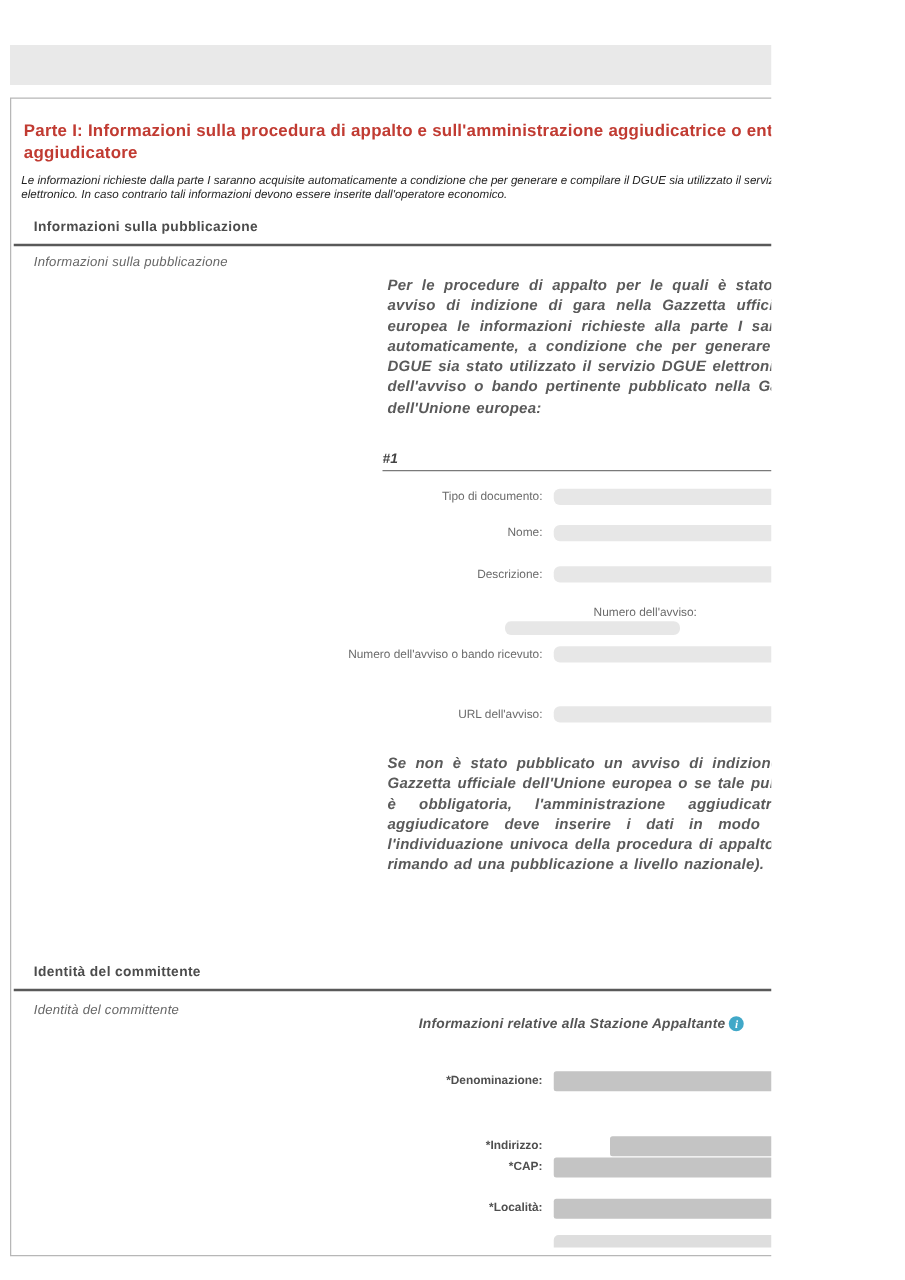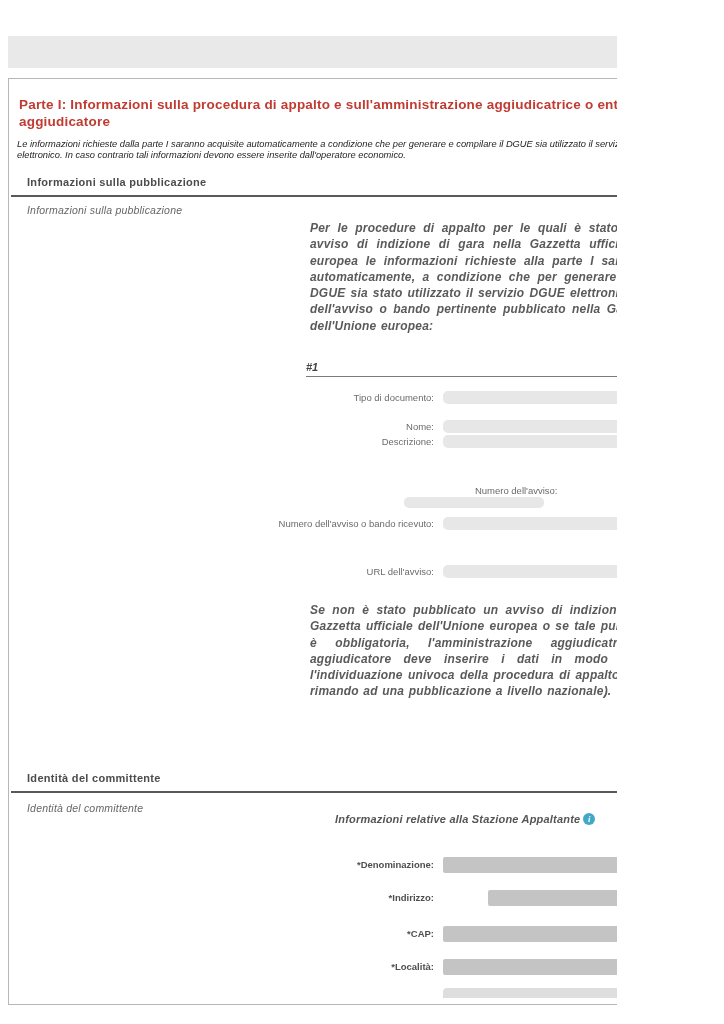--- a/index.html
+++ b/index.html
@@ -63,23 +63,23 @@
     color:#6b6b6b; font-size:9.5px; line-height:12px;
   }
   .finput {
     flex:1; height:13px; background:#e7e7e7; border:none;
     border-radius:5px; outline:none;
     font-family:"Liberation Sans", sans-serif; font-size:10px; color:#333;
     padding:0 4px;
   }
   .frow.dark .flabel { color:#4f4f4f; font-weight:bold; }
   .frow.dark .finput { height:16px; background:#c4c4c4; border-radius:2px; }
-  .r1 { top:312px; } .r2 { top:341px; } .r3 { top:356px; }
+  .r1 { top:312px; } .r2 { top:341px; } .r3 { top:374px; }
   .r4 { top:406px;flex-direction:column; } .r5 { top:438px; } .r6 { top:486px; }
-  .d1 { top:778px; } .d2 { top:811px;gap:45px; } .d3 { top:847px; } .d4 { top:880px; }
+  .d1 { top:778px; } .d2 { top:830px;gap:45px; } .d3 { top:847px; } .d4 { top:880px; }
   .subheading-row {
     position:absolute; left:326px; top:734px;
     display:flex; align-items:flex-start;
     color:#555555; font-size:11px; font-weight:bold; font-style:italic;
     letter-spacing:0.2px;
   }
   .info-icon {
     display:inline-block; width:12px; height:12px; margin-left:3px;
     background:#41a8c8; border-radius:50%;
     color:#ffffff; font-size:9px; font-style:italic; font-weight:bold;

